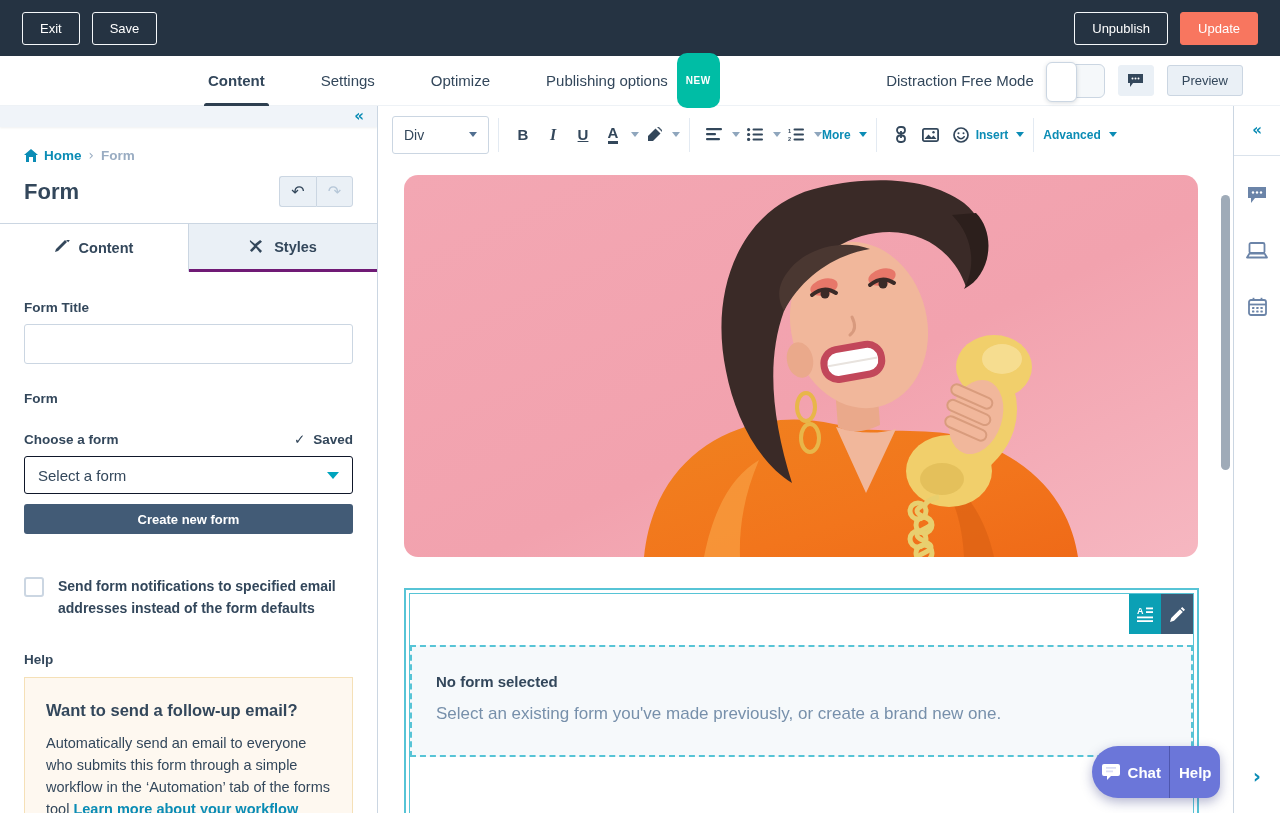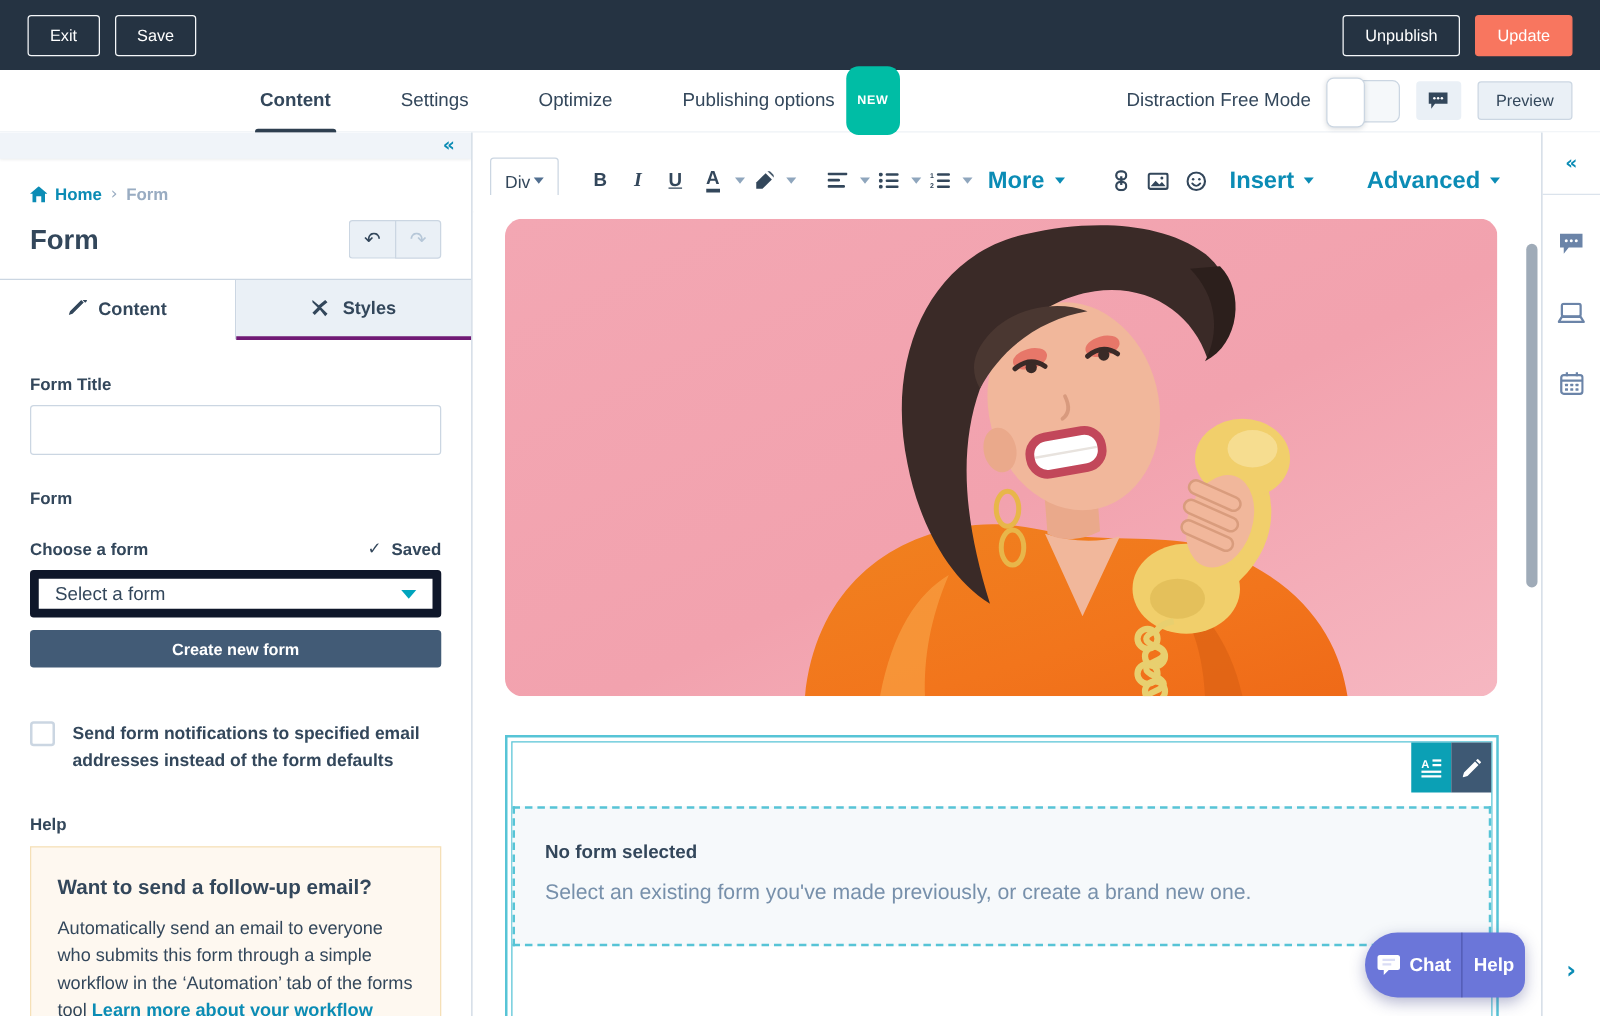--- a/index.html
+++ b/index.html
@@ -13,21 +13,21 @@
   .tb-spacer { flex:1; }
   .tb-btn.update { background:#f8765f; border-color:#f8765f; }
 
   
   .navbar { position:absolute; left:0; top:56px; width:1280px; height:50px; background:#fff; display:flex; align-items:center; border-bottom:1px solid #eef2f6; }
   .nav-tabs { display:flex; margin-left:180px; height:100%; }
   .nav-tab { position:relative; display:flex; align-items:center; height:100%; padding:0 28px; font-size:15px; color:#33475b; cursor:pointer; }
   .nav-tab.active { font-weight:700; }
   .nav-tab.active::after { content:""; position:absolute; left:24px; right:24px; bottom:-3px; height:5px; border-radius:3px; background:#2e3f50; }
   .badge-new { background:#00bda5; color:#fff; font-size:10px; font-weight:700; letter-spacing:.5px; border-radius:10px; padding:22px 9px; margin-left:9px; }
-  .nav-right { margin-left:auto; display:flex; align-items:center; gap:13px; padding-right:22px; }
+  .nav-right { margin-left:auto; display:flex; align-items:center; gap:13px; padding-right:37px; }
   .dfm-label { font-size:15px; color:#33475b; }
   .toggle { position:relative; width:58px; height:34px; background:#f5f8fa; border:1px solid #cbd6e2; border-radius:6px; cursor:pointer; }
   .toggle .knob { position:absolute; left:-2px; top:-3px; width:31px; height:40px; background:#fff; border:1px solid #cbd6e2; border-radius:6px; box-shadow:0 1px 4px rgba(45,62,80,.18); }
   .sq-btn { width:36px; height:31px; background:#eaf0f6; border:1px solid #eaf0f6; border-radius:3px; display:flex; align-items:center; justify-content:center; cursor:pointer; }
   .preview-btn { background:#eaf0f6; border:1px solid #cbd6e2; border-radius:3px; padding:7px 14px; font-size:13px; color:#33475b; font-family:inherit; cursor:pointer; }
 
   
   .sidebar { position:absolute; left:0; top:106px; width:378px; height:707px; background:#fff; border-right:1px solid #cbd6e2; overflow:hidden; }
   .side-strip { height:21px; background:#f0f4f9; display:flex; justify-content:flex-end; align-items:center; padding-right:13px; box-shadow:0 1px 2px rgba(45,62,80,.08); }
   .collapse-ch { color:#0b8cb5; font-size:15px; font-weight:700; cursor:pointer; line-height:1; }
@@ -45,45 +45,45 @@
   .undo-ic { color:#33475b; } .redo-ic { color:#b6c7d8; }
   .side-tabs { display:flex; height:49px; border-top:1px solid #cbd6e2; }
   .side-tab { flex:1; display:flex; align-items:center; justify-content:center; gap:9px; font-size:14.5px; font-weight:700; color:#33475b; cursor:pointer; background:#eaf0f6; border-bottom:3px solid #701a75; }
   .side-tab.active { background:#fff; border-bottom:1px solid #fff; border-right:1px solid #cbd6e2; }
   .fields { padding:28px 24px 0; }
   .f-label { font-size:13.5px; font-weight:700; color:#33475b; display:block; }
   .text-input { width:100%; height:40px; border:1px solid #cbd6e2; border-radius:3px; margin-top:9px; background:#fff; font-family:inherit; font-size:15px; padding:0 12px; color:#33475b; }
   .sec-label { margin-top:27px; }
   .choose-row { display:flex; justify-content:space-between; align-items:center; margin-top:25px; }
   .saved { display:flex; align-items:center; gap:8px; font-size:13.5px; font-weight:700; color:#33475b; }
-  .fake-select { margin-top:9px; height:38px; border:7px solid #0f172a; border-radius:3px; display:flex; align-items:center; justify-content:space-between; padding:0 13px; font-size:15px; color:#33475b; cursor:pointer; background:#fff; }
+  .fake-select { margin-top:9px; height:38px; border:1px solid #0f172a; border-radius:3px; display:flex; align-items:center; justify-content:space-between; padding:0 13px; font-size:15px; color:#33475b; cursor:pointer; background:#fff; }
   .caret-teal { width:0; height:0; border-left:6px solid transparent; border-right:6px solid transparent; border-top:7px solid #00a4bd; }
   .create-btn { margin-top:10px; width:100%; height:30px; background:#425b76; border:none; border-radius:3px; color:#fff; font-size:13px; font-weight:600; font-family:inherit; cursor:pointer; }
   .chk-row { display:flex; gap:14px; margin-top:42px; }
   .checkbox { width:20px; height:20px; border:2px solid #cbd6e2; border-radius:3px; background:#fff; flex-shrink:0; margin-top:1px; cursor:pointer; }
   .chk-label { font-size:14px; font-weight:700; color:#33475b; line-height:1.55; cursor:pointer; }
   .email-label { margin-top:33px; }
   .callout { margin-top:10px; background:#fef8f0; border:1px solid #f5e0b7; padding:23px 21px; }
   .callout h4 { font-size:16.5px; font-weight:700; color:#33475b; margin-bottom:13px; }
   .callout p { font-size:14.5px; color:#33475b; line-height:1.5; }
   .callout .link { color:#0b8cb5; font-weight:700; cursor:pointer; }
 
   
-  .etoolbar { position:absolute; left:379px; top:120px; width:846px; height:50px; background:#fff; border-bottom:1px solid #dbe3ec; display:flex; align-items:center; padding:0 13px; }
+  .etoolbar { position:absolute; left:379px; top:110px; width:846px; height:50px; background:#fff; border-bottom:1px solid #dbe3ec; display:flex; align-items:center; padding:0 13px; }
   .blk-select { width:97px; height:38px; border:1px solid #cbd6e2; border-radius:3px; display:flex; align-items:center; justify-content:space-between; padding:0 11px; font-size:14px; color:#33475b; cursor:pointer; }
   .caret-sm { width:0; height:0; border-left:4.5px solid transparent; border-right:4.5px solid transparent; border-top:5.5px solid #516f90; margin-left:3px; }
   .caret-sm.muted { border-top-color:#8fa6bd; }
   .caret-sm.teal { border-top-color:#0b8cb5; }
   .t-div { width:1px; height:34px; background:#e3eaf2; margin:0 9px; }
   .tbtn { display:flex; align-items:center; justify-content:center; min-width:24px; height:30px; color:#33475b; font-size:15px; cursor:pointer; margin:0 3px; }
   .tbtn.fmt { font-weight:700; width:24px; }
   .fmt-i { font-style:italic; font-family:"Liberation Serif", serif; font-size:16px; }
   .fmt-u { text-decoration:underline; }
   .fmt-a { border-bottom:3px solid #33475b; line-height:1; padding-bottom:1px; }
-  .tword { color:#0b8cb5; font-weight:700; font-size:19px; display:flex; align-items:center; gap:5px; cursor:pointer; margin:0 12px; }
+  .tword { color:#0b8cb5; font-weight:700; font-size:12px; display:flex; align-items:center; gap:5px; cursor:pointer; margin:0 0; }
   .icon-svg { display:block; }
 
   
   .rail { position:absolute; right:0; top:106px; width:47px; height:707px; background:#fff; border-left:1px solid #cbd6e2; }
   .rail-top { height:50px; display:flex; align-items:center; justify-content:center; border-bottom:1px solid #dbe3ec; }
   .rail-icons { display:flex; flex-direction:column; align-items:center; gap:38px; padding-top:30px; }
   .rail-ic { cursor:pointer; }
   .rail-expand { position:absolute; left:0; right:0; bottom:26px; text-align:center; color:#0b8cb5; font-size:19px; font-weight:700; cursor:pointer; }
 
   

